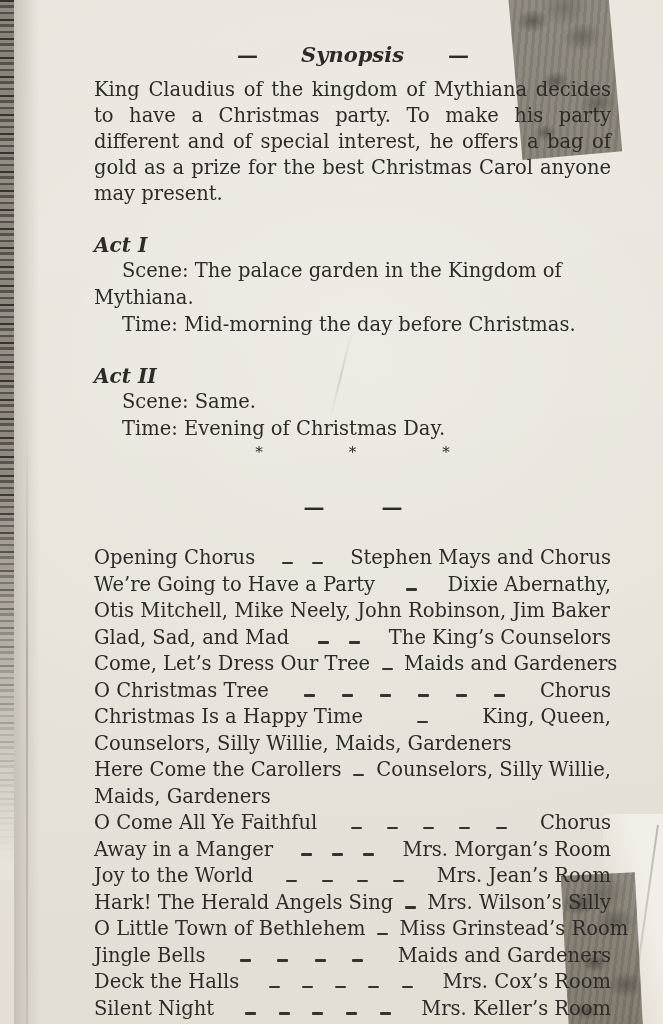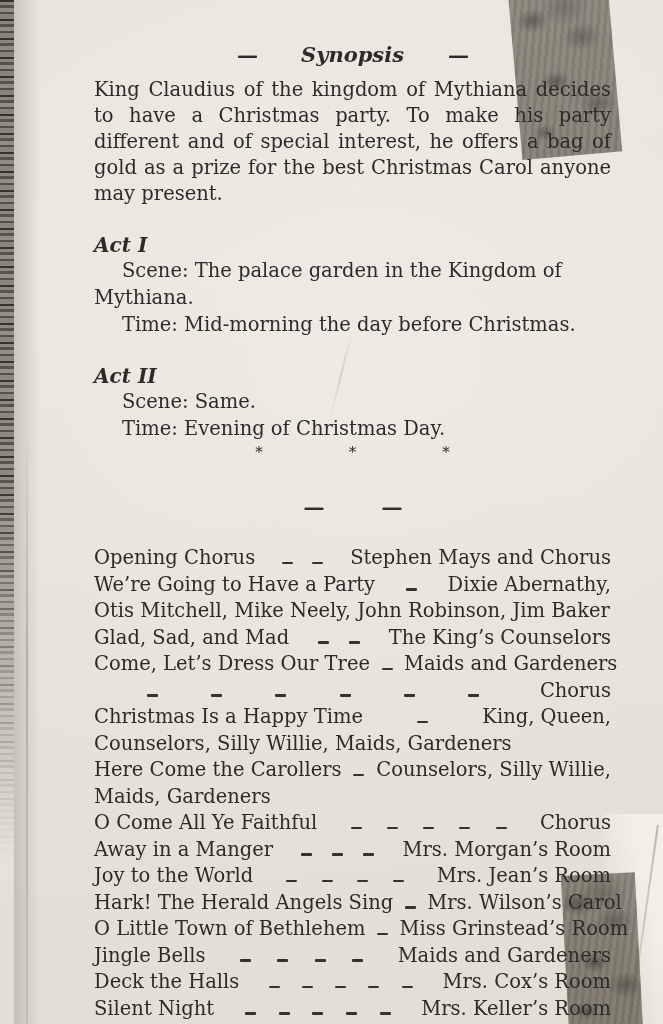--- a/index.html
+++ b/index.html
@@ -147,20 +147,21 @@
         <span class="song-performer">The King’s Counselors</span>
       </div>
       <div class="song-row">
         <span class="song-title">Come, Let’s Dress Our Tree</span>
         <span class="song-dashes">
           <span class="song-dash"></span>
         </span>
         <span class="song-performer">Maids and Gardeners</span>
       </div>
       <div class="song-row">
+        <span class="song-title">O Christmas Tree</span>
         <span class="song-dashes">
           <span class="song-dash"></span>
           <span class="song-dash"></span>
           <span class="song-dash"></span>
           <span class="song-dash"></span>
           <span class="song-dash"></span>
           <span class="song-dash"></span>
         </span>
         <span class="song-performer">Chorus</span>
       </div>
@@ -208,21 +209,21 @@
           <span class="song-dash"></span>
           <span class="song-dash"></span>
         </span>
         <span class="song-performer">Mrs. Jean’s Room</span>
       </div>
       <div class="song-row">
         <span class="song-title">Hark! The Herald Angels Sing</span>
         <span class="song-dashes">
           <span class="song-dash"></span>
         </span>
-        <span class="song-performer">Mrs. Wilson’s Carol</span>
+        <span class="song-performer">Mrs. Wilson’s Silly</span>
       </div>
       <div class="song-row">
         <span class="song-title">O Little Town of Bethlehem</span>
         <span class="song-dashes">
           <span class="song-dash"></span>
         </span>
         <span class="song-performer">Miss Grinstead’s Room</span>
       </div>
       <div class="song-row">
         <span class="song-title">Jingle Bells</span>

